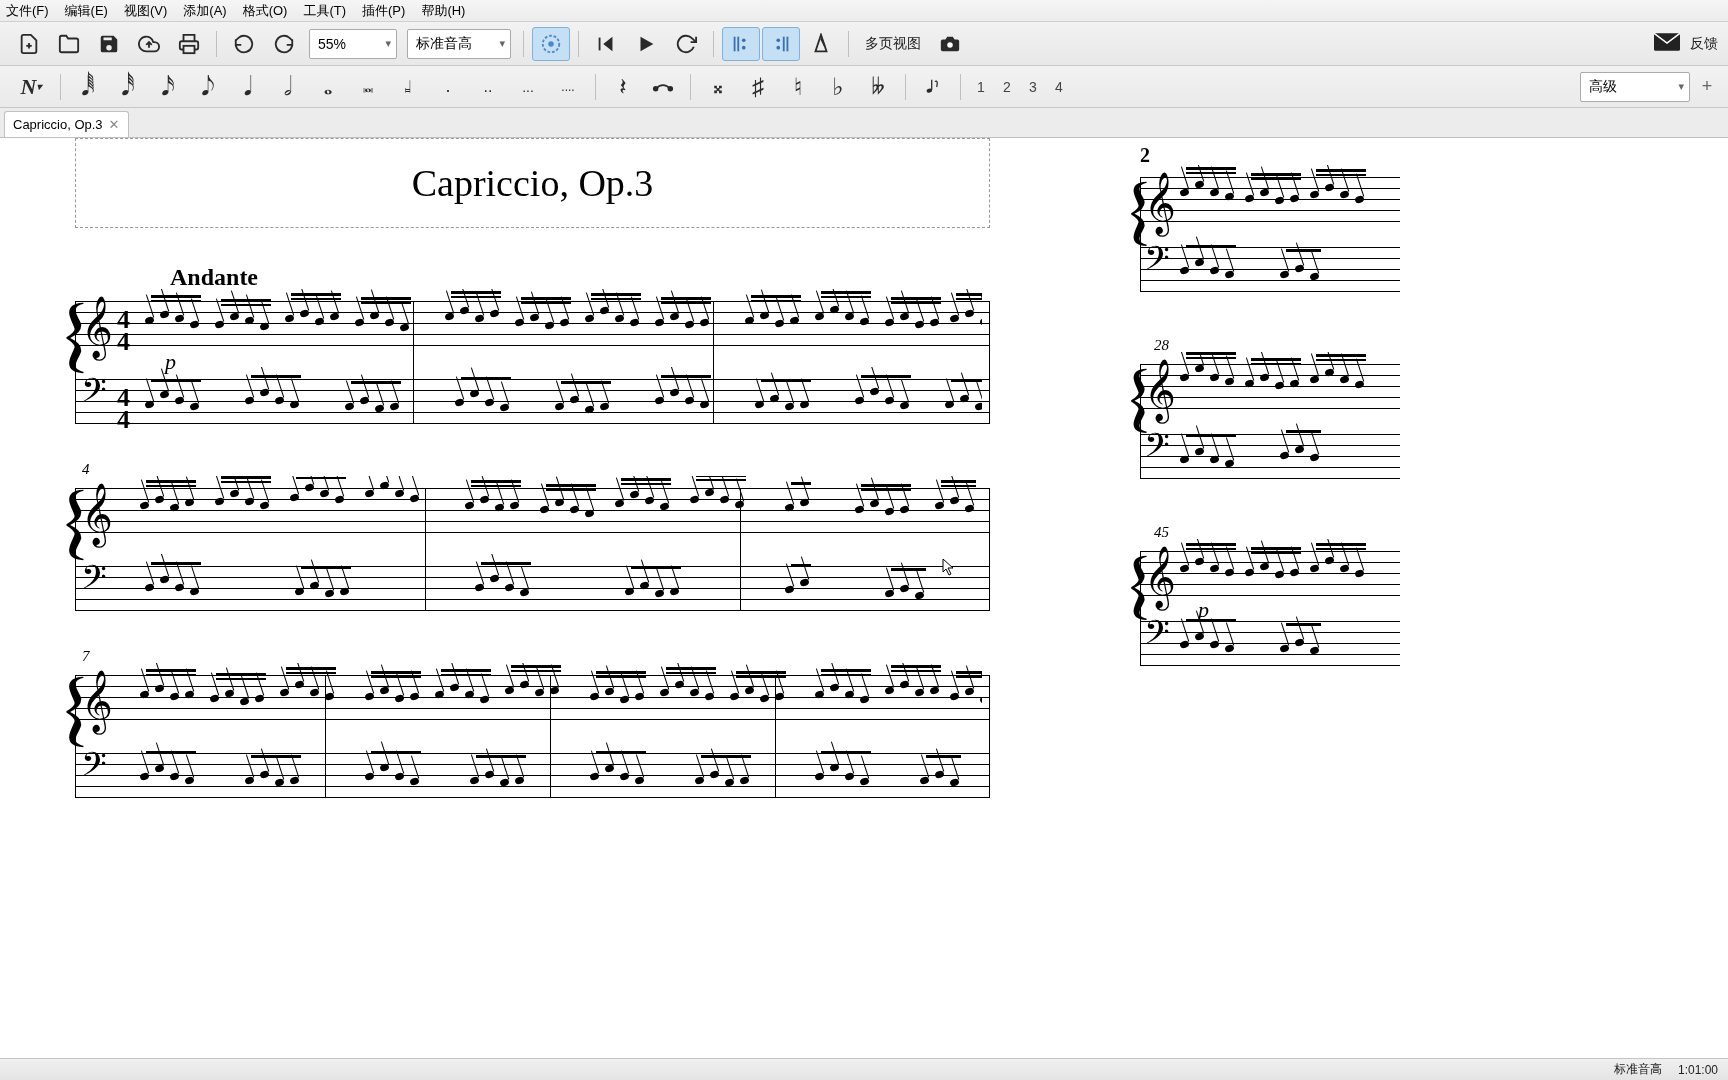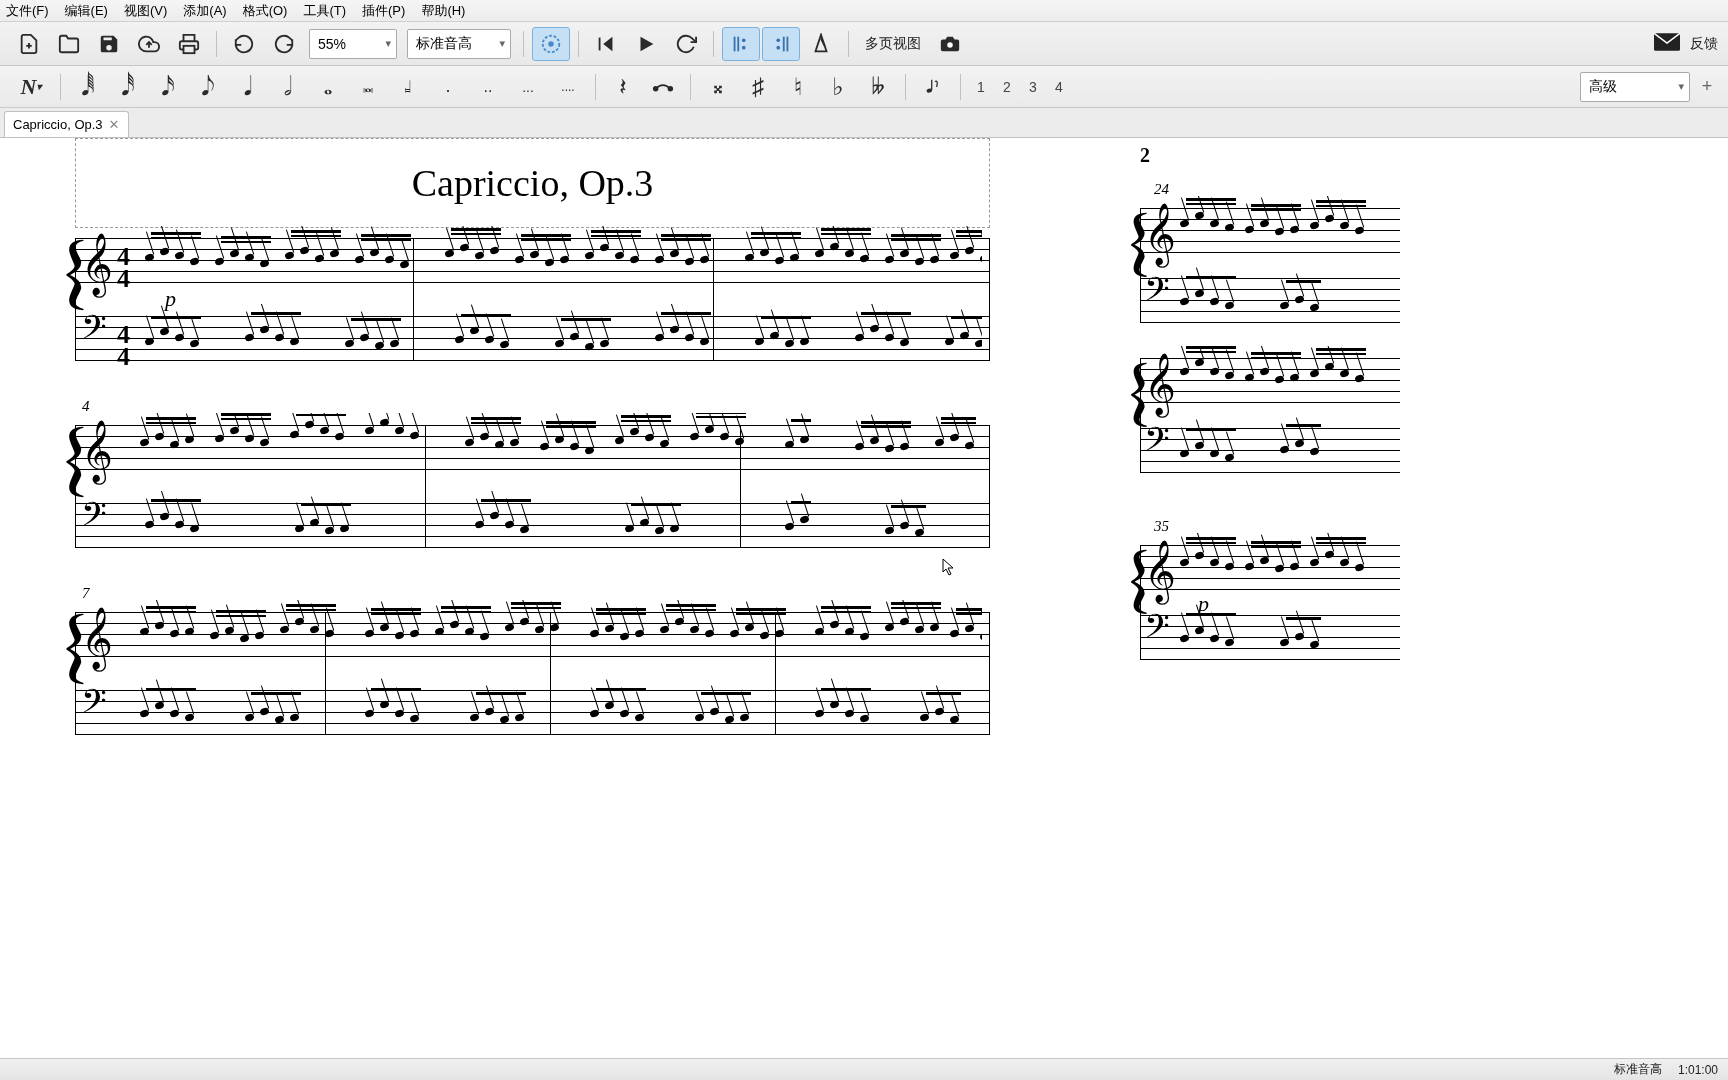--- a/index.html
+++ b/index.html
@@ -239,20 +239,21 @@
     <span class="close">✕</span>
   </div>
 </div>
 
 <div class="workspace">
 
   <div class="page1">
     <div class="titlebox">
       <div class="score-title">Capriccio, Op.3</div>
     </div>
+    <div class="tempo">Andante</div>
 
     <div class="system" style="height:130px">
       <span class="brace">𝄔</span>
 
       <div class="staff" style="top:0">
         <div class="lines">
             <div style="top:0"></div>
             <div style="top:11px"></div>
             <div style="top:22px"></div>
             <div style="top:33px"></div>
@@ -692,21 +693,20 @@
       <div class="barline" style="left:700px;height:122px"></div>
       <div class="barline" style="right:0;height:122px"></div>
     </div>
   </div>
 
   <div class="divider"></div>
 
   <div class="page2">
     <div class="pgnum">2</div>
 
-    <div class="msnum" style="margin-top:14px">24</div>
     <div class="system" style="height:120px">
       <span class="brace" style="font-size:82px">𝄔</span>
       <div class="staff">
         <div class="lines">
             <div style="top:0"></div>
             <div style="top:11px"></div>
             <div style="top:22px"></div>
             <div style="top:33px"></div>
             <div style="top:44px"></div>
           </div>
@@ -751,20 +751,21 @@
           <div class="beam-group" style="left:100px;top:36px">
               <div class="nh"></div>
               <div class="nh" style="top:-6px"></div>
               <div class="nh" style="top:2px"></div>
             </div>
         </div>
       </div>
       <div class="barline" style="left:0;height:114px"></div>
     </div>
 
+    <div class="msnum" style="margin-top:40px">28</div>
     <div class="system" style="height:120px">
       <span class="brace" style="font-size:82px">𝄔</span>
       <div class="staff">
         <div class="lines">
             <div style="top:0"></div>
             <div style="top:11px"></div>
             <div style="top:22px"></div>
             <div style="top:33px"></div>
             <div style="top:44px"></div>
           </div>
@@ -809,21 +810,21 @@
           <div class="beam-group" style="left:100px;top:30px">
               <div class="nh"></div>
               <div class="nh" style="top:-6px"></div>
               <div class="nh" style="top:2px"></div>
             </div>
         </div>
       </div>
       <div class="barline" style="left:0;height:114px"></div>
     </div>
 
-    <div class="msnum" style="margin-top:40px">35</div>
+    <div class="msnum" style="margin-top:40px">45</div>
     <div class="system" style="height:120px">
       <span class="brace" style="font-size:82px">𝄔</span>
       <div class="staff">
         <div class="lines">
             <div style="top:0"></div>
             <div style="top:11px"></div>
             <div style="top:22px"></div>
             <div style="top:33px"></div>
             <div style="top:44px"></div>
           </div>

